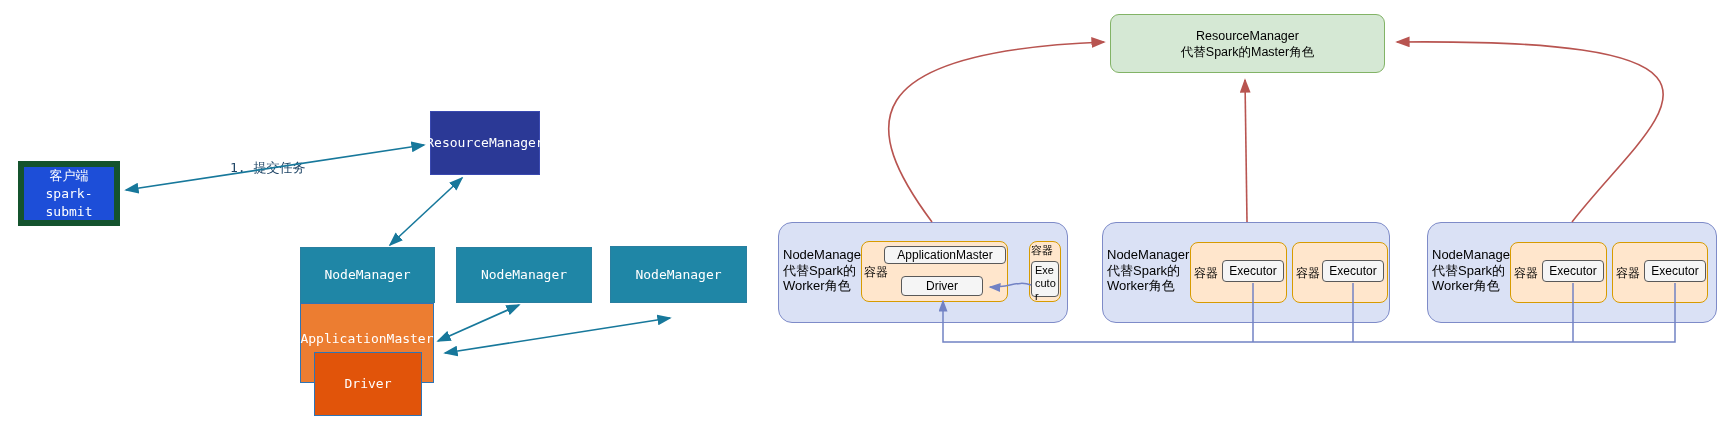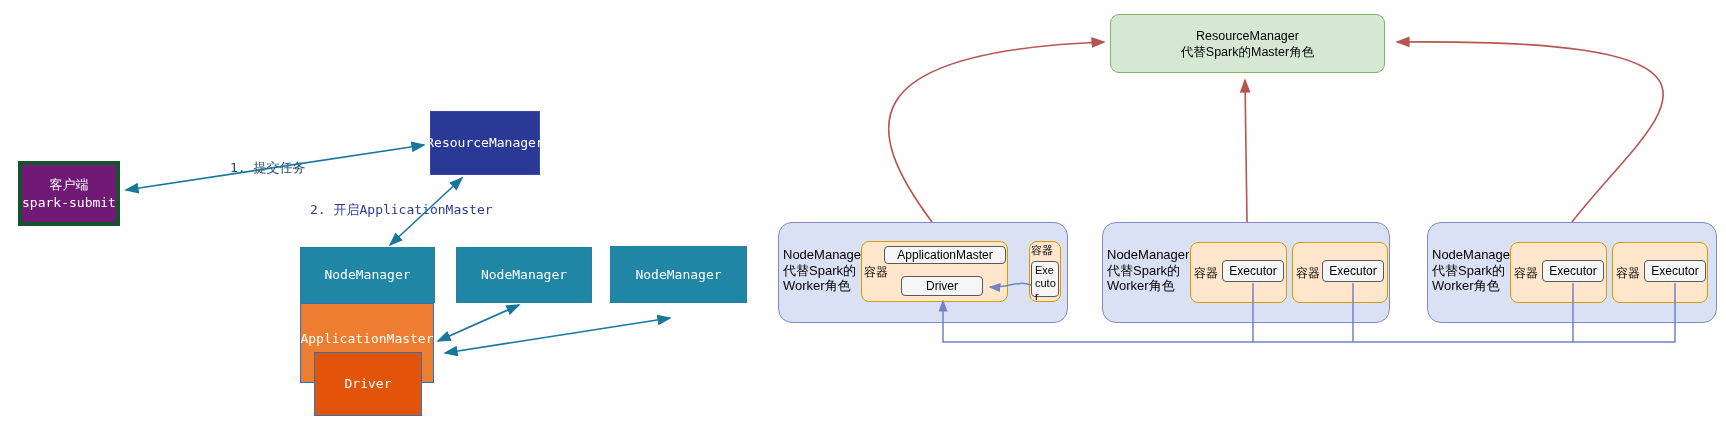--- a/index.html
+++ b/index.html
@@ -4,21 +4,21 @@
 <style>
   html,body{margin:0;padding:0;background:#ffffff;}
   .stage{position:relative;width:1726px;height:434px;background:#ffffff;overflow:hidden;
          font-family:"Liberation Sans",sans-serif;}
   .abs{position:absolute;box-sizing:border-box;}
 
   
   .mono{font-family:"DejaVu Sans Mono",monospace;}
   .lbox{display:flex;flex-direction:column;align-items:center;justify-content:center;
         color:#ffffff;font-size:13px;line-height:18px;text-align:center;}
-  .client-box{background:#701a75;border:4px solid #14532d;}
+  .client-box{background:#1d4ed8;border:6px solid #14532d;}
   .rm-left{background:#2B3996;border:1px solid #3A49B0;}
   .nm-box{background:#1F86A6;border:1px solid #2A7FA0;}
   .am-box{background:#EC7D31;border:1px solid #2E74B5;align-items:center;}
   .driver-left{background:#E1540A;border:1px solid #2E74B5;}
   .flow-label{font-size:13px;white-space:nowrap;}
   .step1{color:#1F4566;}
   .step2{color:#2D3A99;}
 
   
   .rm-right{background:#D5E8D4;border:1.5px solid #82B366;border-radius:9px;
@@ -62,21 +62,20 @@
 
   <div class="abs lbox mono am-box" style="left:300px;top:303px;width:134px;height:80px;justify-content:flex-start;padding-top:26px;">
     <span>ApplicationMaster</span>
   </div>
 
   <div class="abs lbox mono driver-left" style="left:314px;top:352px;width:108px;height:64px;">
     <span>Driver</span>
   </div>
 
   <span class="abs flow-label step1 mono" style="left:230px;top:159px;">1. 提交任务</span>
-  <span class="abs flow-label step2 mono" style="left:310px;top:201px;">2. 开启ApplicationMaster</span>
 
   <div class="abs rm-right" style="left:1110px;top:14px;width:275px;height:59px;">
     <span>ResourceManager</span>
     <span>代替Spark的Master角色</span>
   </div>
 
   <div class="abs worker-box" style="left:778px;top:222px;width:290px;height:101px;"></div>
   <div class="abs worker-text" style="left:783px;top:247px;">
     <span>NodeManager</span>
     <span>代替Spark的</span>

